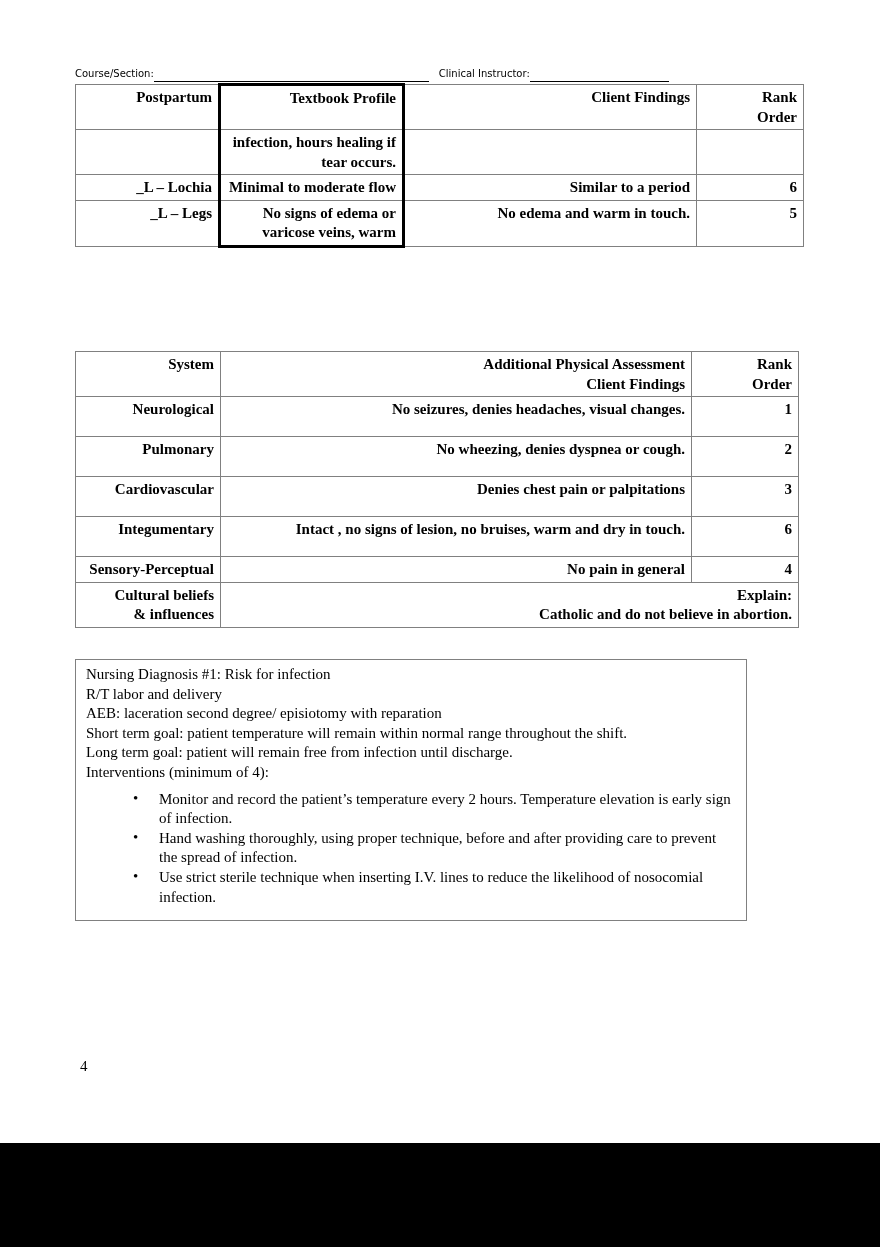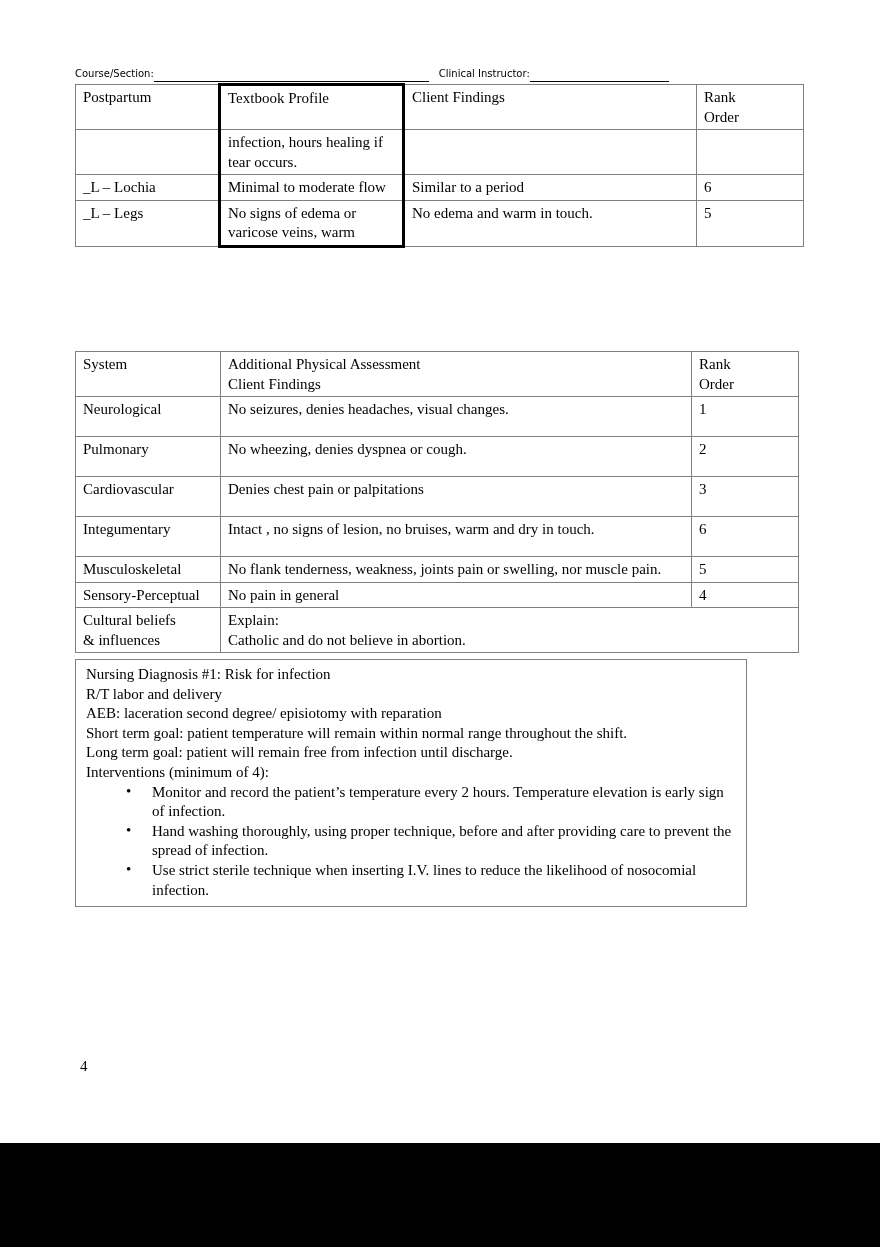--- a/index.html
+++ b/index.html
@@ -63,22 +63,22 @@
     border-collapse: collapse;
     table-layout: fixed;
     font-family: "Liberation Serif", "DejaVu Serif", serif;
     font-size: 15px;
     line-height: 19.5px;
   }
   td, th {
     border: 1px solid #808080;
     vertical-align: top;
     padding: 3px 6px 2px 7px;
-    font-weight: normal;
-    text-align: left;
+    font-weight: bold;
+    text-align: right;
   }
 
   
   #table-postpartum {
     left: 75px;
     top: 83px;
     width: 681px;
   }
   #table-postpartum .c-sys   { width: 129px; }
   #table-postpartum .c-txt   { width: 168px; }
@@ -113,21 +113,21 @@
     top: 659px;
     width: 672px;
     border: 1px solid #808080;
     padding: 5px 8px 6px 10px;
     box-sizing: border-box;
     font-size: 15px;
     line-height: 19.6px;
   }
   #nursing-box .nd-line { white-space: normal; }
   #nursing-box ul {
-    margin: 0;
+    margin: 7px;
     padding: 0 0 0 40px;
     list-style: none;
   }
   #nursing-box li {
     position: relative;
     padding-left: 26px;
     margin: 0;
   }
   #nursing-box li::before {
     content: "\2022";
@@ -230,25 +230,20 @@
         <td class="c-find r-tall">Denies chest pain or palpitations</td>
         <td class="c-rank r-tall">3</td>
       </tr>
 
       <tr>
         <td class="c-sys r-tall">Integumentary</td>
         <td class="c-find r-tall">Intact , no signs of lesion, no bruises, warm and dry in touch.</td>
         <td class="c-rank r-tall">6</td>
       </tr>
 
-      <tr>
-        <td class="c-sys">Musculoskeletal</td>
-        <td class="c-find">No flank tenderness, weakness, joints pain or swelling, nor muscle pain.</td>
-        <td class="c-rank">5</td>
-      </tr>
 
       <tr>
         <td class="c-sys">Sensory-Perceptual</td>
         <td class="c-find">No pain in general</td>
         <td class="c-rank">4</td>
       </tr>
 
       <tr>
         <td class="c-sys">
           <div>Cultural beliefs</div>

